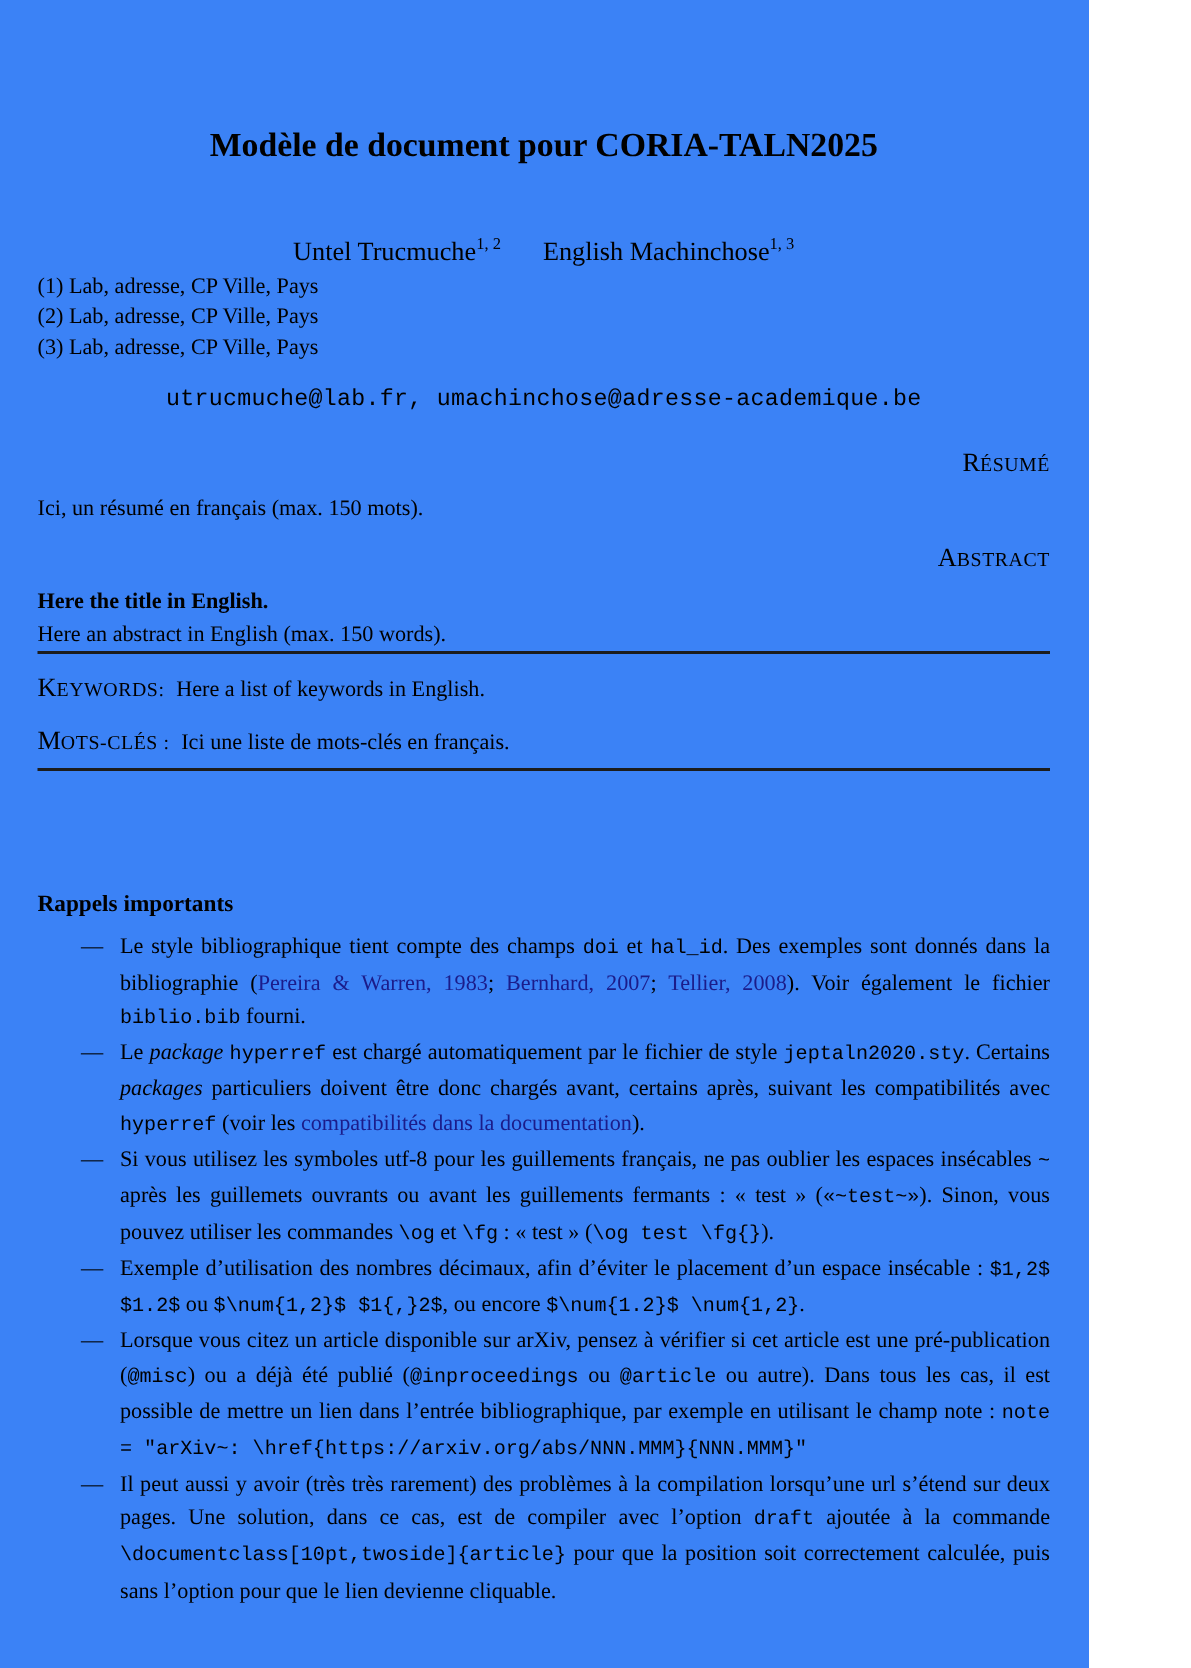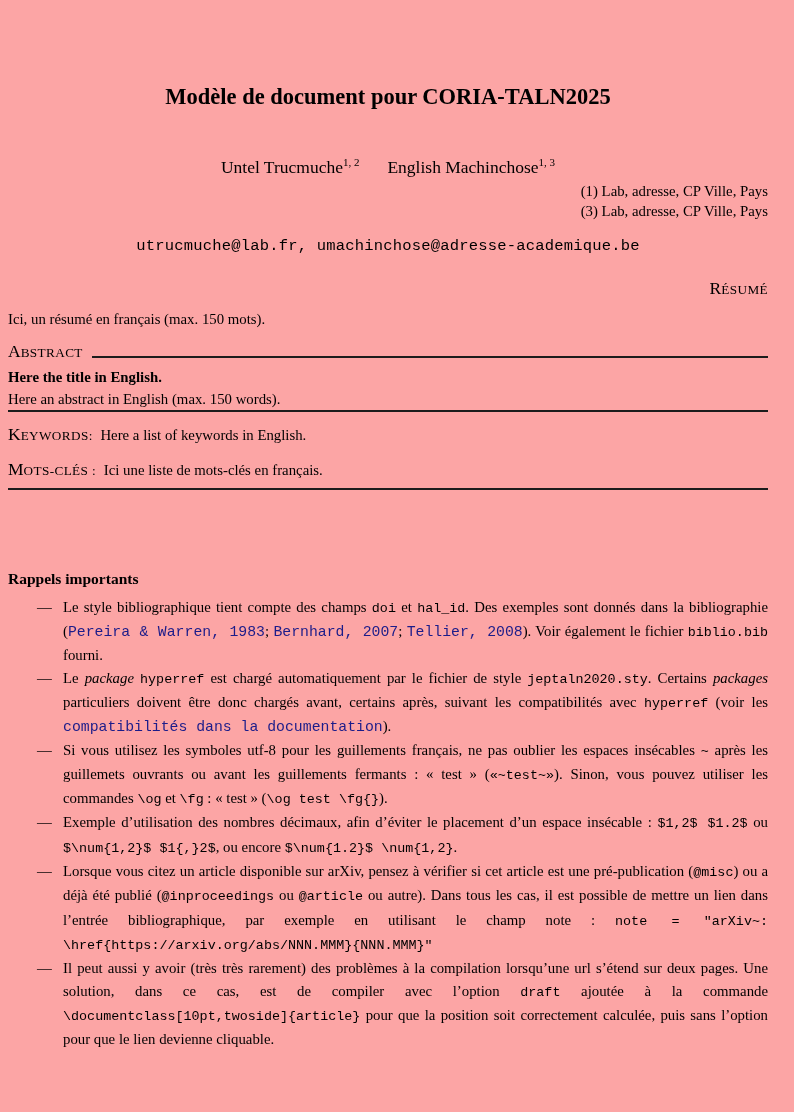--- a/index.html
+++ b/index.html
@@ -1,59 +1,59 @@
 <!DOCTYPE html>
 <html lang="fr" style="--link: #1b1c8a; --rule: #1c1c1c; --ink: #000000;"><head>
 <meta charset="utf-8">
 <style>
   :root { --link: #1b1c8a; --rule: #1c1c1c; --ink: #000000; }
   * { margin: 0; padding: 0; box-sizing: border-box; }
   html, body { background: #ffffff; }
   .page {
     position: relative;
-    width: 794px;
+    width: 726px;
     height: 1112px;
-    background: #fca5a5;
+    background: #3b82f6;
     color: var(--ink);
     font-family: "Liberation Serif", serif;
-    padding: 0 26px 0 8px;
+    padding: 0 26px 0 25px;
     overflow: hidden;
   }
   .title {
     margin-top: 84px;
     text-align: center;
     font-size: 22.5px;
     line-height: 26px;
     font-weight: bold;
   }
   .authors {
     margin-top: 46px;
     text-align: center;
     font-size: 17.5px;
     line-height: 22px;
   }
   .authors sup { font-size: 11px; line-height: 0; }
   .author-gap { display: inline-block; width: 28px; }
   .affils {
     margin-top: 3px;
-    text-align: right;
+    text-align: left;
     font-size: 14.8px;
     line-height: 20.4px;
   }
   .emails {
     margin-top: 14px;
     text-align: center;
     font-family: "Liberation Mono", monospace;
     font-size: 15.5px;
     line-height: 20px;
     letter-spacing: 0.2px;
   }
   .sec-row { display: flex; align-items: flex-end; }
   .sec-row.first { margin-top: 23px; flex-direction: column; }
-  .sec-row.second { margin-top: 14px; }
+  .sec-row.second { margin-top: 14px; flex-direction: column; }
   .sc { white-space: nowrap; line-height: 18px; }
   .sc-big { font-size: 17.5px; }
   .sc-small { font-size: 13.2px; letter-spacing: 0.4px; }
   .rule-fill {
     flex: 1;
     height: 2px;
     background: var(--rule);
     margin-left: 9px;
     margin-bottom: 4px;
   }
@@ -84,33 +84,34 @@
     font-size: 14.8px;
     line-height: 22.3px;
   }
   .dash { position: absolute; left: 29px; }
   .seg-plain { }
   .seg-mono, .mono {
     font-family: "Liberation Mono", monospace;
     font-size: 13.4px;
   }
   .seg-italic { font-style: italic; }
-  .seg-cite, .seg-link { color: var(--link); font-family: Liberation Mono, monospace; }
+  .seg-cite, .seg-link { color: var(--link); }
 </style>
 </head>
 <body>
 
 <div class="page">
 
   <h1 class="title">Modèle de document pour CORIA-TALN2025</h1>
 
   <div class="authors"><span><span>Untel Trucmuche</span><sup>1, 2</sup></span><span class="author-gap"></span><span><span>English Machinchose</span><sup>1, 3</sup></span></div>
 
   <div class="affils">
       <div>(1) Lab, adresse, CP Ville, Pays</div>
+      <div>(2) Lab, adresse, CP Ville, Pays</div>
       <div>(3) Lab, adresse, CP Ville, Pays</div>
     </div>
 
   <div class="emails">utrucmuche@lab.fr, umachinchose@adresse-academique.be</div>
 
   <div class="sec-row first">
     <span class="sc"><span class="sc-big">R</span><span class="sc-small">ÉSUMÉ</span></span>
     <span class="rule-fill"></span>
   </div>
   <p class="body-text resume-text">Ici, un résumé en français (max. 150 mots).</p>

